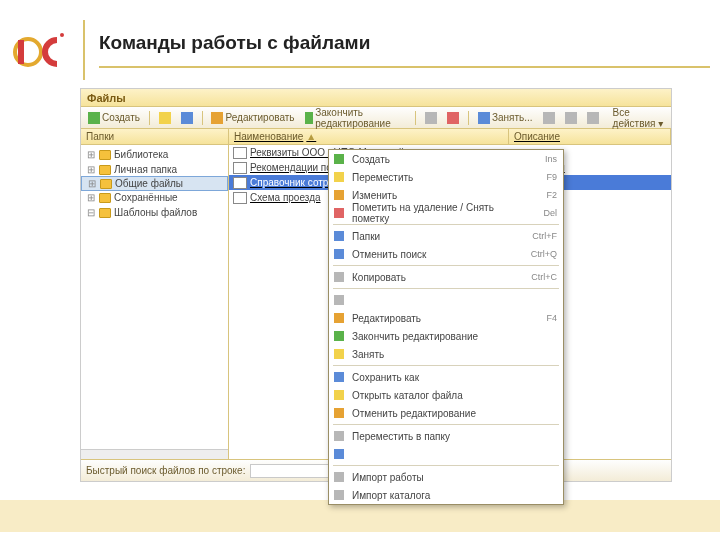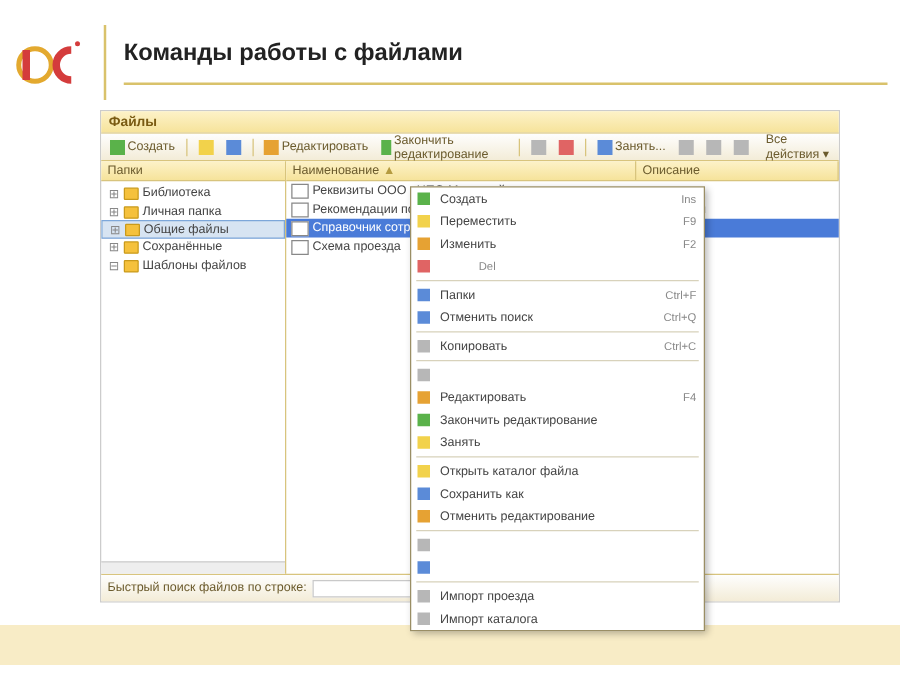--- a/index.html
+++ b/index.html
@@ -19,21 +19,21 @@
   .spacer { flex:1; }
   .body { display:flex; height: 330px; }
   .tree-pane { width: 148px; border-right:1px solid #d8c47d; display:flex; flex-direction:column; }
   .tree-header { height:16px; background: linear-gradient(#fdf2c8,#f6e39b); border-bottom:1px solid #d8c47d; display:flex; align-items:center; padding:0 5px; font-size:10px; color:#6b5b2d; }
   .tree-list { flex:1; overflow:hidden; padding:2px 0; }
   .tree-item { display:flex; align-items:center; gap:3px; height:15px; padding:0 6px; font-size:10px; color:#444; }
   .tree-item .tw { width:9px; color:#888; }
   .tree-item .fold { width:12px; height:10px; background:#f5c13c; border:1px solid #c99a1b; border-radius:1px; }
   .tree-item.sel { background:#d7e4f2; border:1px solid #7da7d9; height:15px; margin:-1px 0; }
   .tree-scroll { height:10px; background:#eee; border-top:1px solid #ccc; }
-  .list-pane { flex:1; display:flex; flex-direction:column; position:relative; }
+  .list-pane { flex:1; display:flex; flex-direction:column; position:relative;text-decoration:underline; }
   .list-header { height:16px; background: linear-gradient(#fdf2c8,#f6e39b); border-bottom:1px solid #d8c47d; display:flex; }
   .list-header .col { display:flex; align-items:center; padding:0 5px; font-size:10px; color:#6b5b2d; border-right:1px solid #d8c47d; }
   .list-header .col1 { width:280px; }
   .list-header .arrow { color:#b59b40; margin-left:3px; }
   .list-body { flex:1; position:relative; }
   .list-row { display:flex; align-items:center; height:15px; padding:0 4px; font-size:10px; color:#444; }
   .list-row .ic { width:14px; height:12px; display:inline-block; margin-right:3px; }
   .list-row.hl { background:#4a7bd8; color:#fff; }
   .ctxmenu { position:absolute; left:328px; top:149px; width:236px; background:#fff; border:1px solid #9a8e65; box-shadow:2px 2px 6px rgba(0,0,0,.3); z-index:10; }
   .ctxmenu .row { display:flex; align-items:center; height:18px; font-size:10px; color:#444; padding:0 6px 0 2px; }
@@ -208,20 +208,21 @@
       <span class="ic">
         <span class="ic-sq c-orange" style="width:10px;height:10px;display:inline-block;"></span>
       </span>
       <span class="lbl">Изменить</span>
       <span class="sc">F2</span>
     </div>
     <div class="row">
       <span class="ic">
         <span class="ic-sq c-red" style="width:10px;height:10px;display:inline-block;"></span>
       </span>
+      <span class="lbl">Пометить на удаление / Снять пометку</span>
       <span class="sc">Del</span>
     </div>
     <div class="msep"></div>
     <div class="row">
       <span class="ic">
         <span class="ic-sq c-blue" style="width:10px;height:10px;display:inline-block;"></span>
       </span>
       <span class="lbl">Папки</span>
       <span class="sc">Ctrl+F</span>
     </div>
@@ -264,58 +265,59 @@
     <div class="row">
       <span class="ic">
         <span class="ic-sq c-yel" style="width:10px;height:10px;display:inline-block;"></span>
       </span>
       <span class="lbl">Занять</span>
       <span class="sc"></span>
     </div>
     <div class="msep"></div>
     <div class="row">
       <span class="ic">
+        <span class="ic-sq c-blue" style="width:10px;height:10px;display:inline-block;"></span>
+      </span>
+      <span class="lbl">Сохранить как</span>
+      <span class="sc"></span>
+    </div>
+    <div class="row">
+      <span class="ic">
         <span class="ic-sq c-yel" style="width:10px;height:10px;display:inline-block;"></span>
       </span>
       <span class="lbl">Открыть каталог файла</span>
       <span class="sc"></span>
     </div>
     <div class="row">
       <span class="ic">
+        <span class="ic-sq c-orange" style="width:10px;height:10px;display:inline-block;"></span>
+      </span>
+      <span class="lbl">Отменить редактирование</span>
+      <span class="sc"></span>
+    </div>
+    <div class="msep"></div>
+    <div class="row">
+      <span class="ic">
+        <span class="ic-sq c-grey" style="width:10px;height:10px;display:inline-block;"></span>
+      </span>
+      <span class="lbl">Переместить в папку</span>
+      <span class="sc"></span>
+    </div>
+    <div class="row">
+      <span class="ic">
         <span class="ic-sq c-blue" style="width:10px;height:10px;display:inline-block;"></span>
       </span>
-      <span class="lbl">Сохранить как</span>
-      <span class="sc"></span>
-    </div>
-    <div class="row">
-      <span class="ic">
-        <span class="ic-sq c-orange" style="width:10px;height:10px;display:inline-block;"></span>
-      </span>
-      <span class="lbl">Отменить редактирование</span>
-      <span class="sc"></span>
-    </div>
-    <div class="msep"></div>
-    <div class="row">
-      <span class="ic">
-        <span class="ic-sq c-grey" style="width:10px;height:10px;display:inline-block;"></span>
-      </span>
-      <span class="sc"></span>
-    </div>
-    <div class="row">
-      <span class="ic">
-        <span class="ic-sq c-blue" style="width:10px;height:10px;display:inline-block;"></span>
-      </span>
-      <span class="sc"></span>
-    </div>
-    <div class="msep"></div>
-    <div class="row">
-      <span class="ic">
-        <span class="ic-sq c-grey" style="width:10px;height:10px;display:inline-block;"></span>
-      </span>
-      <span class="lbl">Импорт проезда</span>
+      <span class="sc"></span>
+    </div>
+    <div class="msep"></div>
+    <div class="row">
+      <span class="ic">
+        <span class="ic-sq c-grey" style="width:10px;height:10px;display:inline-block;"></span>
+      </span>
+      <span class="lbl">Импорт работы</span>
       <span class="sc"></span>
     </div>
     <div class="row">
       <span class="ic">
         <span class="ic-sq c-grey" style="width:10px;height:10px;display:inline-block;"></span>
       </span>
       <span class="lbl">Импорт каталога</span>
       <span class="sc"></span>
     </div>
   </div>

